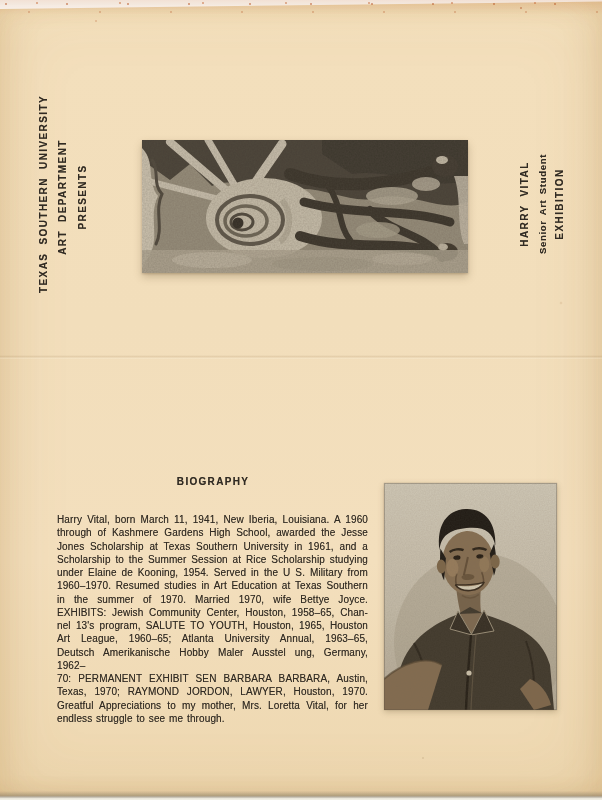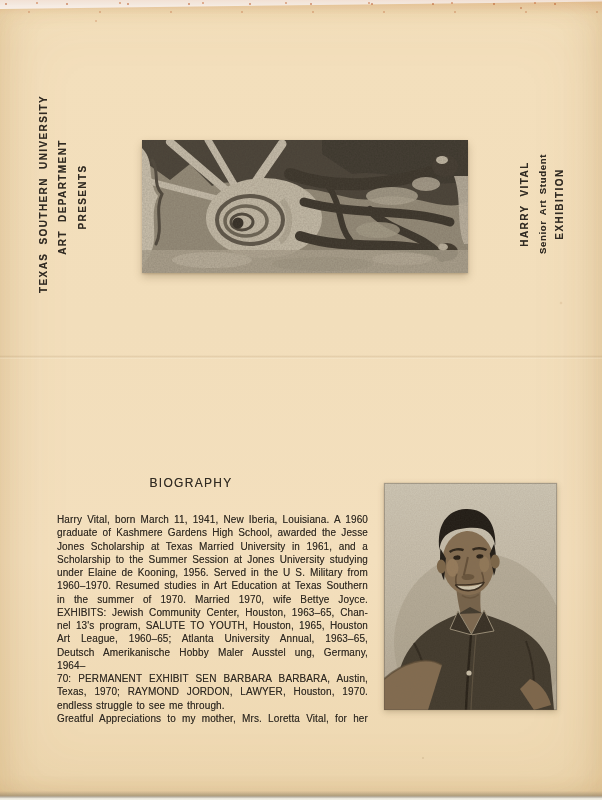--- a/index.html
+++ b/index.html
@@ -46,22 +46,22 @@
   .cr-l{font-weight:bold;font-size:10px;letter-spacing:1.4px;word-spacing:4px;line-height:19.5px;white-space:nowrap;}
   .cr-sub{font-weight:600;font-size:9.5px;letter-spacing:.7px;word-spacing:2px;line-height:17px;white-space:nowrap;}
   .credit-exhibitor .cr-l{line-height:17.5px;}
 
   
   .artwork{position:absolute;left:142px;top:140px;width:326px;height:133px;
     box-shadow:0 4px 8px rgba(95,72,40,.28), 0 1px 2px rgba(95,72,40,.25);}
   .artwork svg{display:block;width:100%;height:100%;}
 
   
-  .bio-heading{position:absolute;left:41px;top:476px;width:300px;text-align:center;
-    font-weight:normal;font-size:12px;letter-spacing:1.3px;}
+  .bio-heading{position:absolute;left:63px;top:476px;width:300px;text-align:center;
+    font-weight:bold;font-size:10px;letter-spacing:1.3px;}
   .bio-text{position:absolute;left:57px;top:513px;width:311px;
     font-size:10px;line-height:13.25px;letter-spacing:.12px;word-spacing:.9px;}
   .bio-line{text-align:justify;text-align-last:justify;white-space:normal;}
   .bio-line.final{text-align-last:left;}
 
   
   .portrait{position:absolute;left:384px;top:483px;width:173px;height:227px;
     box-shadow:0 2px 6px rgba(100,78,48,.30), 0 0 1px rgba(80,62,40,.35);}
   .portrait svg{display:block;width:100%;height:100%;}
 </style>
@@ -150,34 +150,34 @@
   </div>
 
   <div class="fold"></div>
 
   <div>
 
     <div class="bio-heading ink">BIOGRAPHY</div>
 
     <div class="bio-text ink">
         <div class="bio-line">Harry Vital, born March 11, 1941, New Iberia, Louisiana. A 1960</div>
-        <div class="bio-line">graduate of Kashmere Gardens High School, awarded the Jesse</div>
-        <div class="bio-line">Jones Scholarship at Texas Married University in 1961, and a</div>
-        <div class="bio-line">Scholarship to the Summer Session at Jones University studying</div>
-        <div class="bio-line">under Elaine de Kooning, 1956. Served in the U S. Military from</div>
+        <div class="bio-line">through of Kashmere Gardens High School, awarded the Jesse</div>
+        <div class="bio-line">Jones Scholarship at Texas Southern University in 1961, and a</div>
+        <div class="bio-line">Scholarship to the Summer Session at Rice Scholarship studying</div>
+        <div class="bio-line">under Elaine de Kooning, 1954. Served in the U S. Military from</div>
         <div class="bio-line">1960–1970. Resumed studies in Art Education at Texas Southern</div>
         <div class="bio-line">in the summer of 1970. Married 1970, wife Bettye Joyce.</div>
-        <div class="bio-line">EXHIBITS: Jewish Community Center, Houston, 1963–65, Chan-</div>
+        <div class="bio-line">EXHIBITS: Jewish Community Center, Houston, 1958–65, Chan-</div>
         <div class="bio-line">nel 13's program, SALUTE TO YOUTH, Houston, 1965, Houston</div>
         <div class="bio-line">Art League, 1960–65; Atlanta University Annual, 1963–65,</div>
-        <div class="bio-line">Deutsch Amerikanische Hobby Maler Ausstel ung, Germany, 1964–</div>
+        <div class="bio-line">Deutsch Amerikanische Hobby Maler Ausstel ung, Germany, 1962–</div>
         <div class="bio-line">70: PERMANENT EXHIBIT SEN BARBARA BARBARA, Austin,</div>
         <div class="bio-line">Texas, 1970; RAYMOND JORDON, LAWYER, Houston, 1970.</div>
+        <div class="bio-line">Greatful Appreciations to my mother, Mrs. Loretta Vital, for her</div>
         <div class="bio-line final">endless struggle to see me through.</div>
-        <div class="bio-line">Greatful Appreciations to my mother, Mrs. Loretta Vital, for her</div>
       </div>
 
     <div class="portrait">
       <svg viewBox="0 0 173 227" preserveAspectRatio="none">
         <defs>
           <linearGradient id="pbg" x1="0" y1="0" x2="0" y2="1">
             <stop offset="0" stop-color="#d3ccbd"></stop>
             <stop offset=".55" stop-color="#c6beae"></stop>
             <stop offset="1" stop-color="#b4ab9a"></stop>
           </linearGradient>

